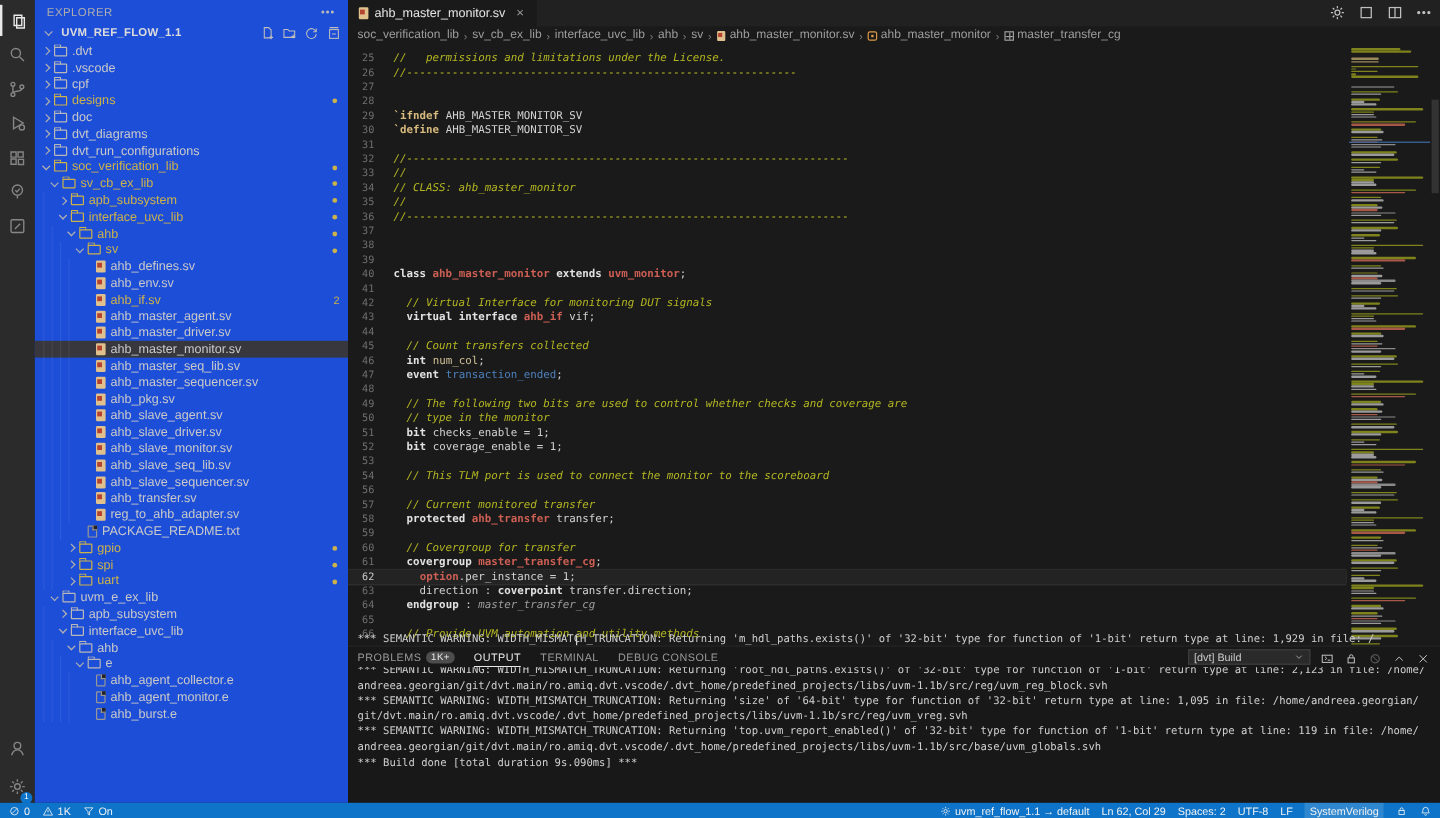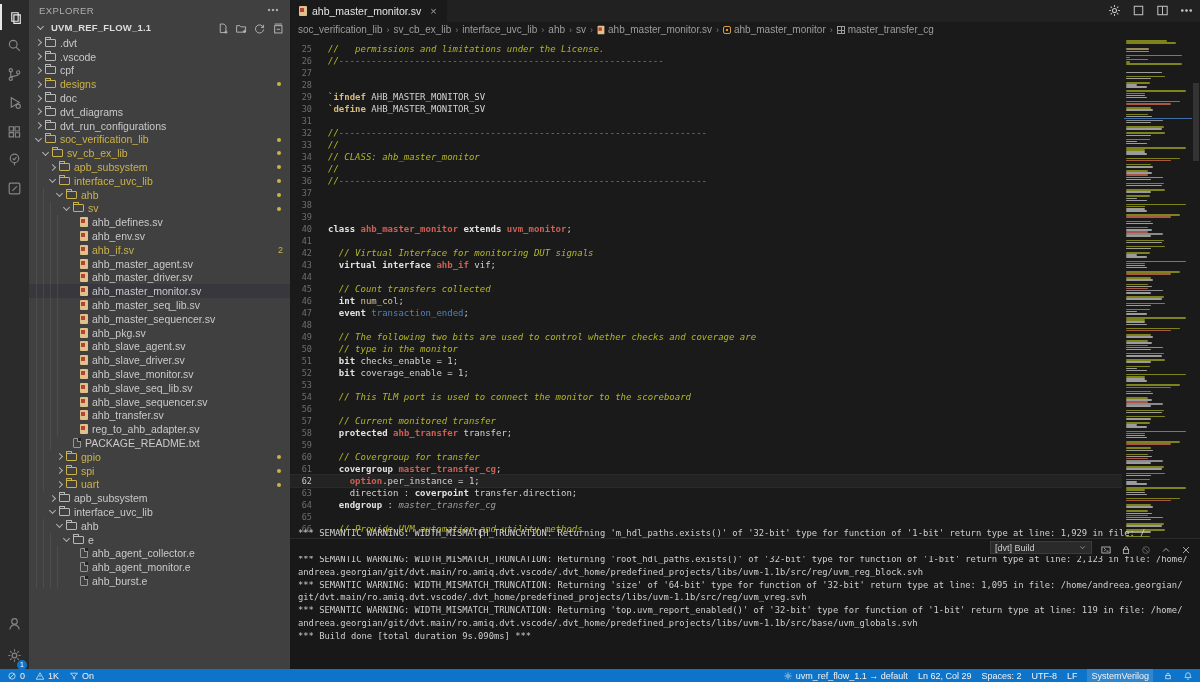--- a/index.html
+++ b/index.html
@@ -9,21 +9,21 @@
 
   
   #activitybar { position:absolute; left:0; top:0; width:29px; height:669px; background:#2b2b2b; }
   .act { position:absolute; left:0; width:29px; height:26px; display:flex; align-items:center; justify-content:center; color:#868686; cursor:pointer; }
   .act.active { color:#e8e8e8; border-left:2px solid #e8e8e8; }
   .act .ic { width:17px; height:17px; }
   .badge-blue { position:absolute; right:2px; bottom:-2px; width:10px; height:10px; border-radius:50%;
     background:var(--accent); color:#fff; font-size:7px; line-height:10px; text-align:center; }
 
   
-  #sidebar { position:absolute; left:29px; top:0; width:261px; height:669px; background:#404040; color:#c5c5c5; }
+  #sidebar { position:absolute; left:29px; top:0; width:261px; height:669px; background:#1d4ed8; color:#c5c5c5; }
   #sb-header { position:absolute; top:0; left:0; right:0; height:20px; display:flex; align-items:center; padding:0 10px; }
   #sb-header .t { font-size:9.5px; letter-spacing:.4px; color:#aeaeae; flex:1; }
   #sb-section { position:absolute; top:20px; left:0; right:0; height:14px; display:flex; align-items:center; padding:0 6px; }
   #sb-section .t { font-size:9.5px; font-weight:bold; color:#dcdcdc; letter-spacing:.2px; flex:1; margin-left:4px; }
   .hdr-icons { display:flex; gap:5px; }
   .hdr-icons .ic { width:13px; height:13px; color:#bdbdbd; cursor:pointer; }
   #tree { position:absolute; top:36px; left:0; right:0; bottom:42px; overflow:hidden; }
   .trow { position:relative; height:13.8px; display:flex; align-items:center; font-size:10.5px; cursor:pointer; white-space:nowrap; }
   .trow.sel { background:var(--selbg); }
   .trow .lbl { margin-left:4px; color:#c9c9c9; }
@@ -509,20 +509,27 @@
         </div>
         <div class="trow mod">
           <span class="ind"></span>
           <span class="ind g"></span>
           <span class="ind g"></span>
           <span style="width:4px;flex:none"></span>
           <span class="chev col"></span>
           <span class="fold"></span>
           <span class="lbl">uart</span>
           <span class="gitdot"></span>
+        </div>
+        <div class="trow">
+          <span class="ind"></span>
+          <span style="width:4px;flex:none"></span>
+          <span class="chev exp"></span>
+          <span class="fold"></span>
+          <span class="lbl">uvm_e_ex_lib</span>
         </div>
         <div class="trow">
           <span class="ind"></span>
           <span class="ind g"></span>
           <span style="width:4px;flex:none"></span>
           <span class="chev col"></span>
           <span class="fold"></span>
           <span class="lbl">apb_subsystem</span>
         </div>
         <div class="trow">
@@ -884,20 +891,35 @@
         <div class="oline">home/andreea.georgian/git/dvt.main/ro.amiq.dvt.vscode/.dvt_home/predefined_projects/libs/uvm-1.1b/src/reg/uvm_reg.svh</div>
         <div class="oline">*** SEMANTIC WARNING: WIDTH_MISMATCH_TRUNCATION: Returning 'root_hdl_paths.exists()' of '32-bit' type for function of '1-bit' return type at line: 2,123 in file: /home/</div>
         <div class="oline">andreea.georgian/git/dvt.main/ro.amiq.dvt.vscode/.dvt_home/predefined_projects/libs/uvm-1.1b/src/reg/uvm_reg_block.svh</div>
         <div class="oline">*** SEMANTIC WARNING: WIDTH_MISMATCH_TRUNCATION: Returning 'size' of '64-bit' type for function of '32-bit' return type at line: 1,095 in file: /home/andreea.georgian/</div>
         <div class="oline">git/dvt.main/ro.amiq.dvt.vscode/.dvt_home/predefined_projects/libs/uvm-1.1b/src/reg/uvm_vreg.svh</div>
         <div class="oline">*** SEMANTIC WARNING: WIDTH_MISMATCH_TRUNCATION: Returning 'top.uvm_report_enabled()' of '32-bit' type for function of '1-bit' return type at line: 119 in file: /home/</div>
         <div class="oline">andreea.georgian/git/dvt.main/ro.amiq.dvt.vscode/.dvt_home/predefined_projects/libs/uvm-1.1b/src/base/uvm_globals.svh</div>
         <div class="oline">*** Build done [total duration 9s.090ms] ***</div>
       </div>
     <div id="panel-tabs-row">
+      <span id="ptabs" style="display:flex">
+          <span class="ptab">
+            <span>PROBLEMS</span>
+            <span class="pbadge">1K+</span>
+          </span>
+          <span class="ptab active">
+            <span>OUTPUT</span>
+          </span>
+          <span class="ptab">
+            <span>TERMINAL</span>
+          </span>
+          <span class="ptab">
+            <span>DEBUG CONSOLE</span>
+          </span>
+        </span>
       <span id="panel-right">
         <span id="panel-select">
           <span>[dvt] Build</span>
           <span class="ic" style="width:9px;height:9px"><svg viewBox="0 0 16 16" style="width:100%;height:100%" fill="none" stroke="currentColor" stroke-width="1.1">
                 <path d="M4 6l4 4 4-4"></path>
               </svg></span>
         </span>
         <span class="ic"><svg viewBox="0 0 16 16" style="width:100%;height:100%" fill="none" stroke="currentColor" stroke-width="1.1">
               <rect x="2.5" y="4" width="11" height="8"></rect>
               <path d="M5.5 9.5l2-2-2-2M8.5 9.5h3"></path>

